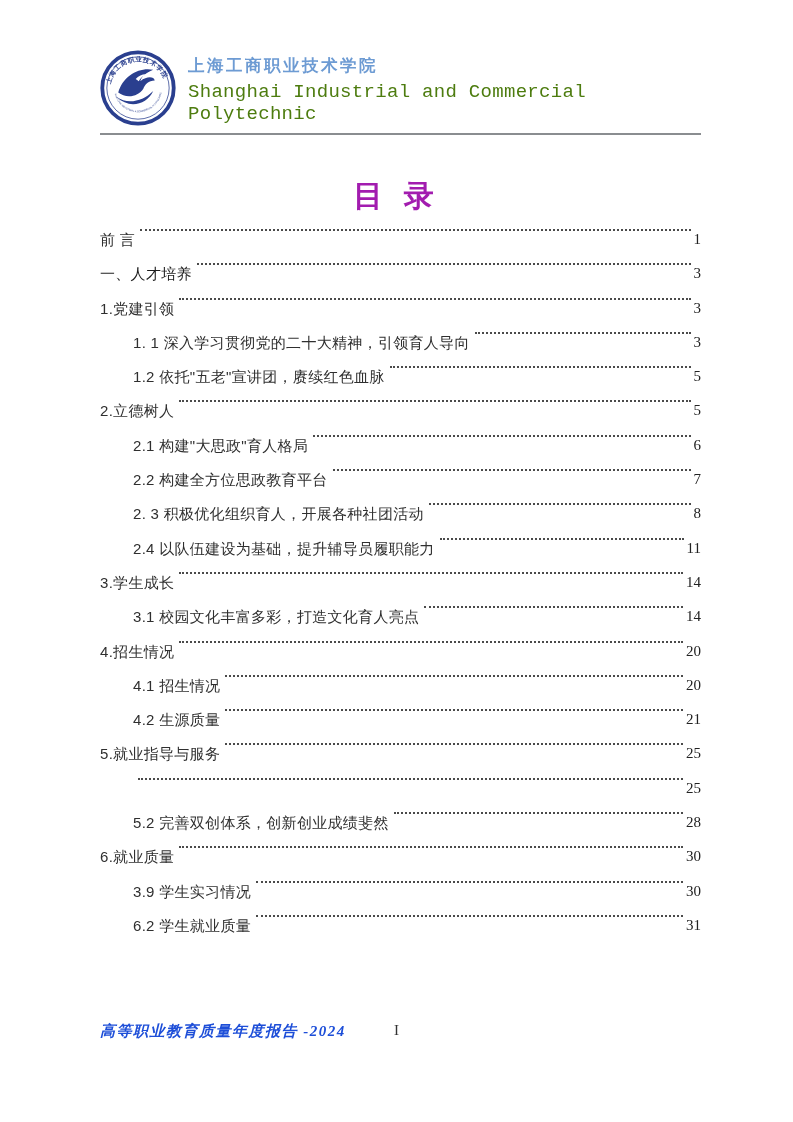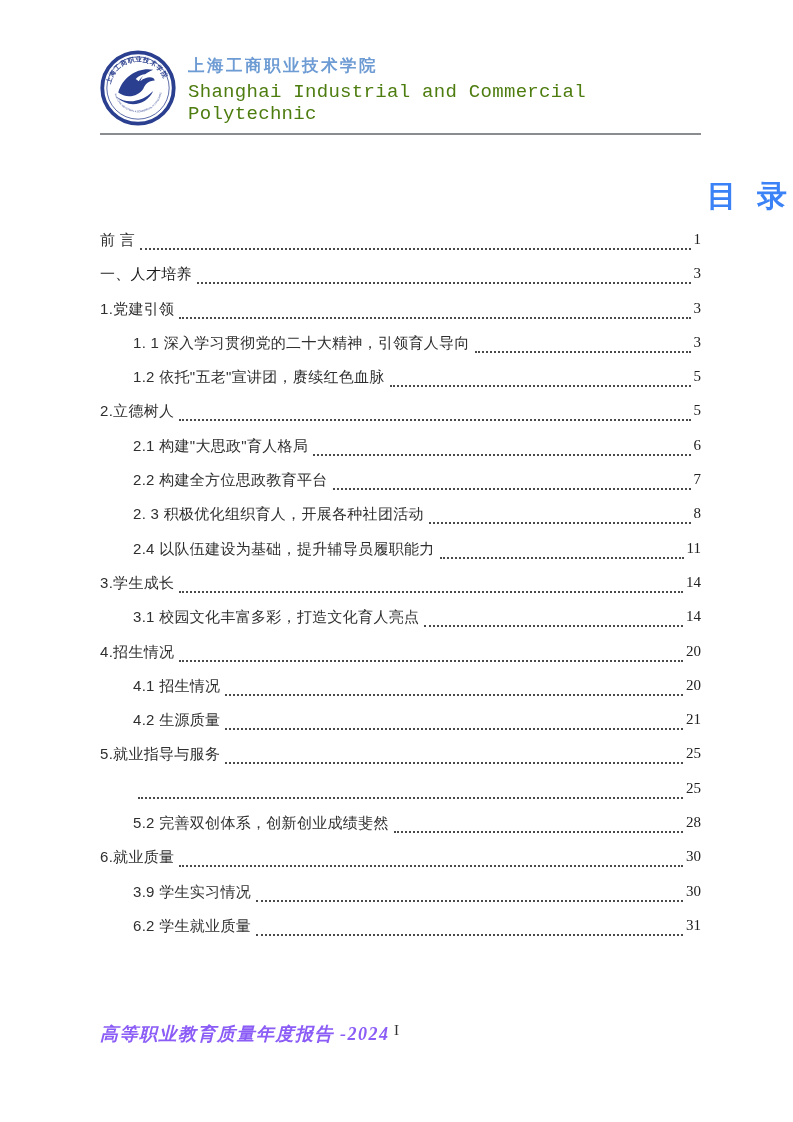--- a/index.html
+++ b/index.html
@@ -42,36 +42,36 @@
     top: 133px; left: 100px;
     width: 601px;
     border-top: 2.5px solid #8a8d90;
   }
 
   
   .page-title {
     position: absolute;
     top: 176px; left: 0;
     width: 100%;
-    text-align: right;
-    color: #3b82f6;
+    text-align: center;
+    color: #a21caf;
     font-size: 30px;
     font-weight: bold;
     letter-spacing: 6px;
   }
 
   
   .toc {
     position: absolute;
     top: 229px; left: 100px;
     width: 601px;
   }
   .toc-row {
     display: flex;
-    align-items: flex-end;
+    align-items: flex-start;
     font-size: 15px;
     line-height: 21px;
     color: #2f2f2f;
     margin-bottom: 13.3px;
     cursor: pointer;
   }
   .toc-row.lvl-2 { padding-left: 33px; margin-top: 12px; }
   .toc-row.bold .toc-label { font-weight: normal; color: #1c1c1c; }
   .toc-label { white-space: nowrap; letter-spacing: 0.3px; }
   .leader {
@@ -84,25 +84,25 @@
     font-family: "Liberation Serif", "DejaVu Serif", serif;
     font-size: 15px;
     color: #222;
     white-space: nowrap;
   }
 
   
   .footer-title {
     position: absolute;
     top: 1022px; left: 100px;
-    color: #8b5cf6;
+    color: #1d4ed8;
     font-family: "Liberation Serif", "DejaVu Serif", serif;
     font-weight: bold;
     font-style: italic;
-    font-size: 18px;
+    font-size: 15px;
     letter-spacing: 1.5px;
   }
   .footer-page {
     position: absolute;
     top: 1022px; left: 0;
     width: 100%;
     text-align: center;
     font-family: "Liberation Serif", "DejaVu Serif", serif;
     font-size: 15px;
     color: #333;

